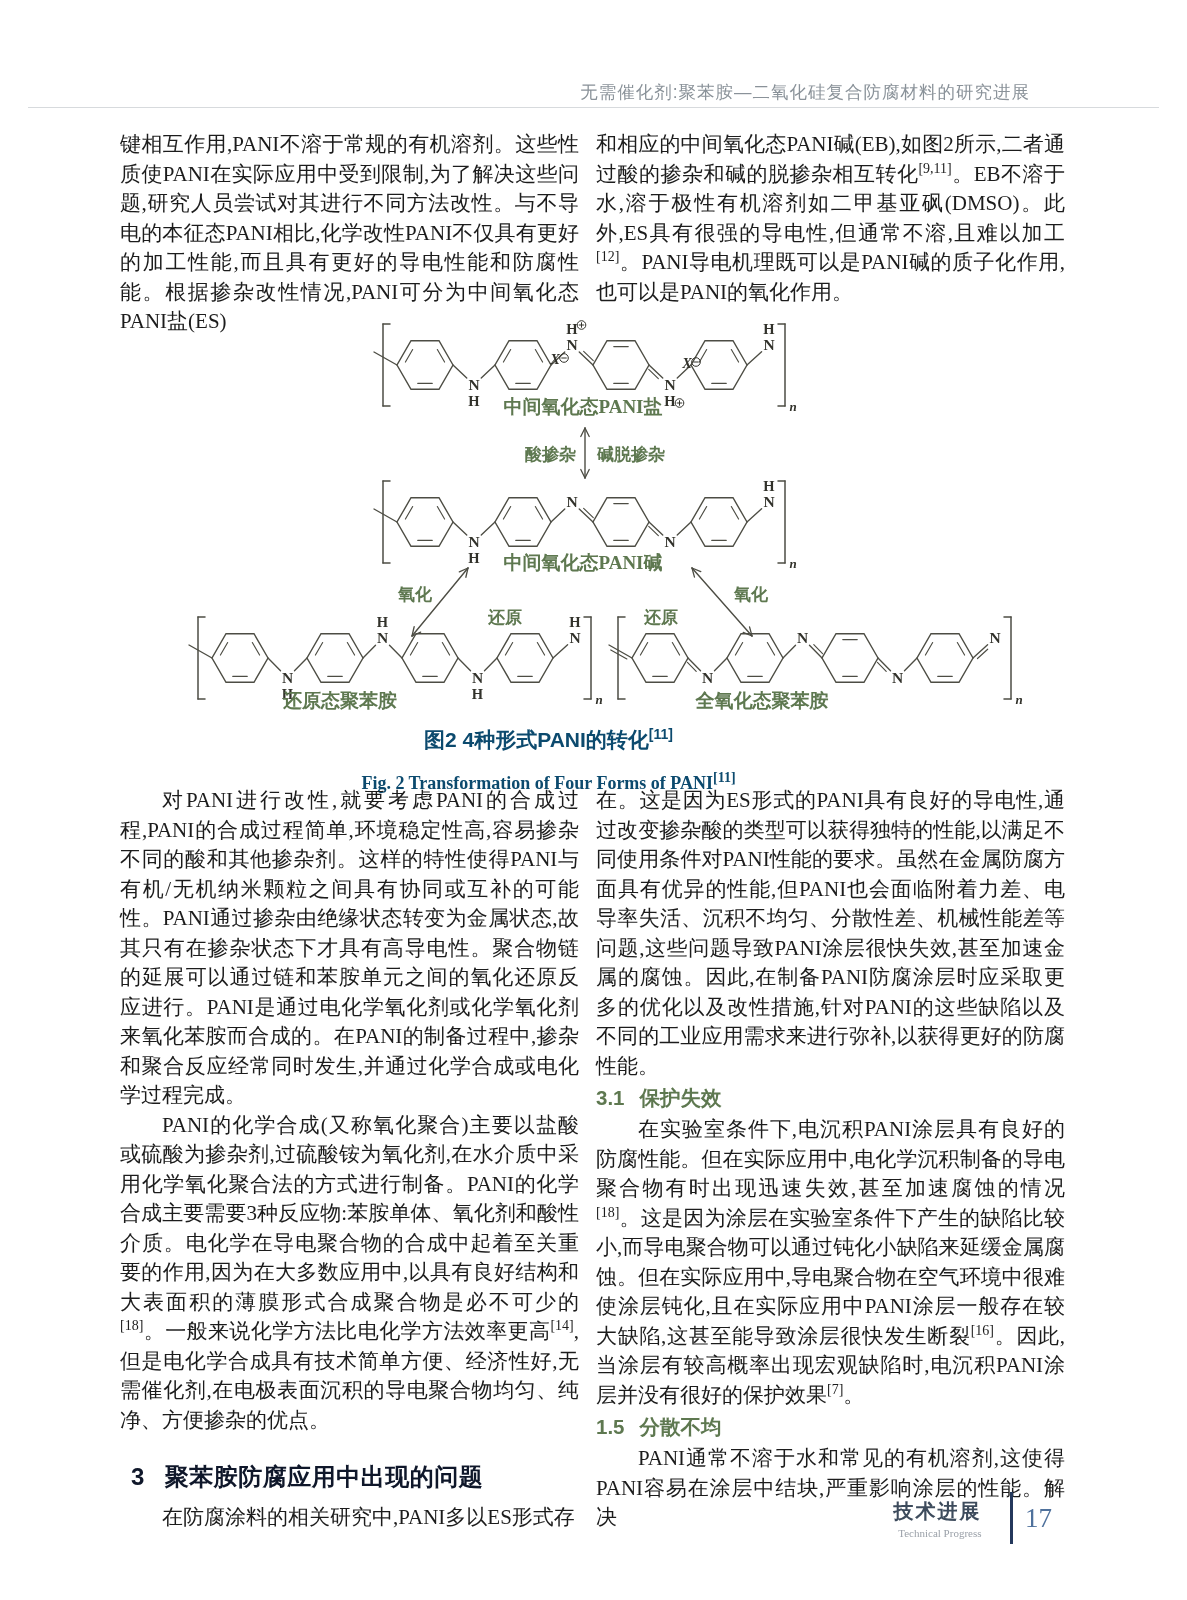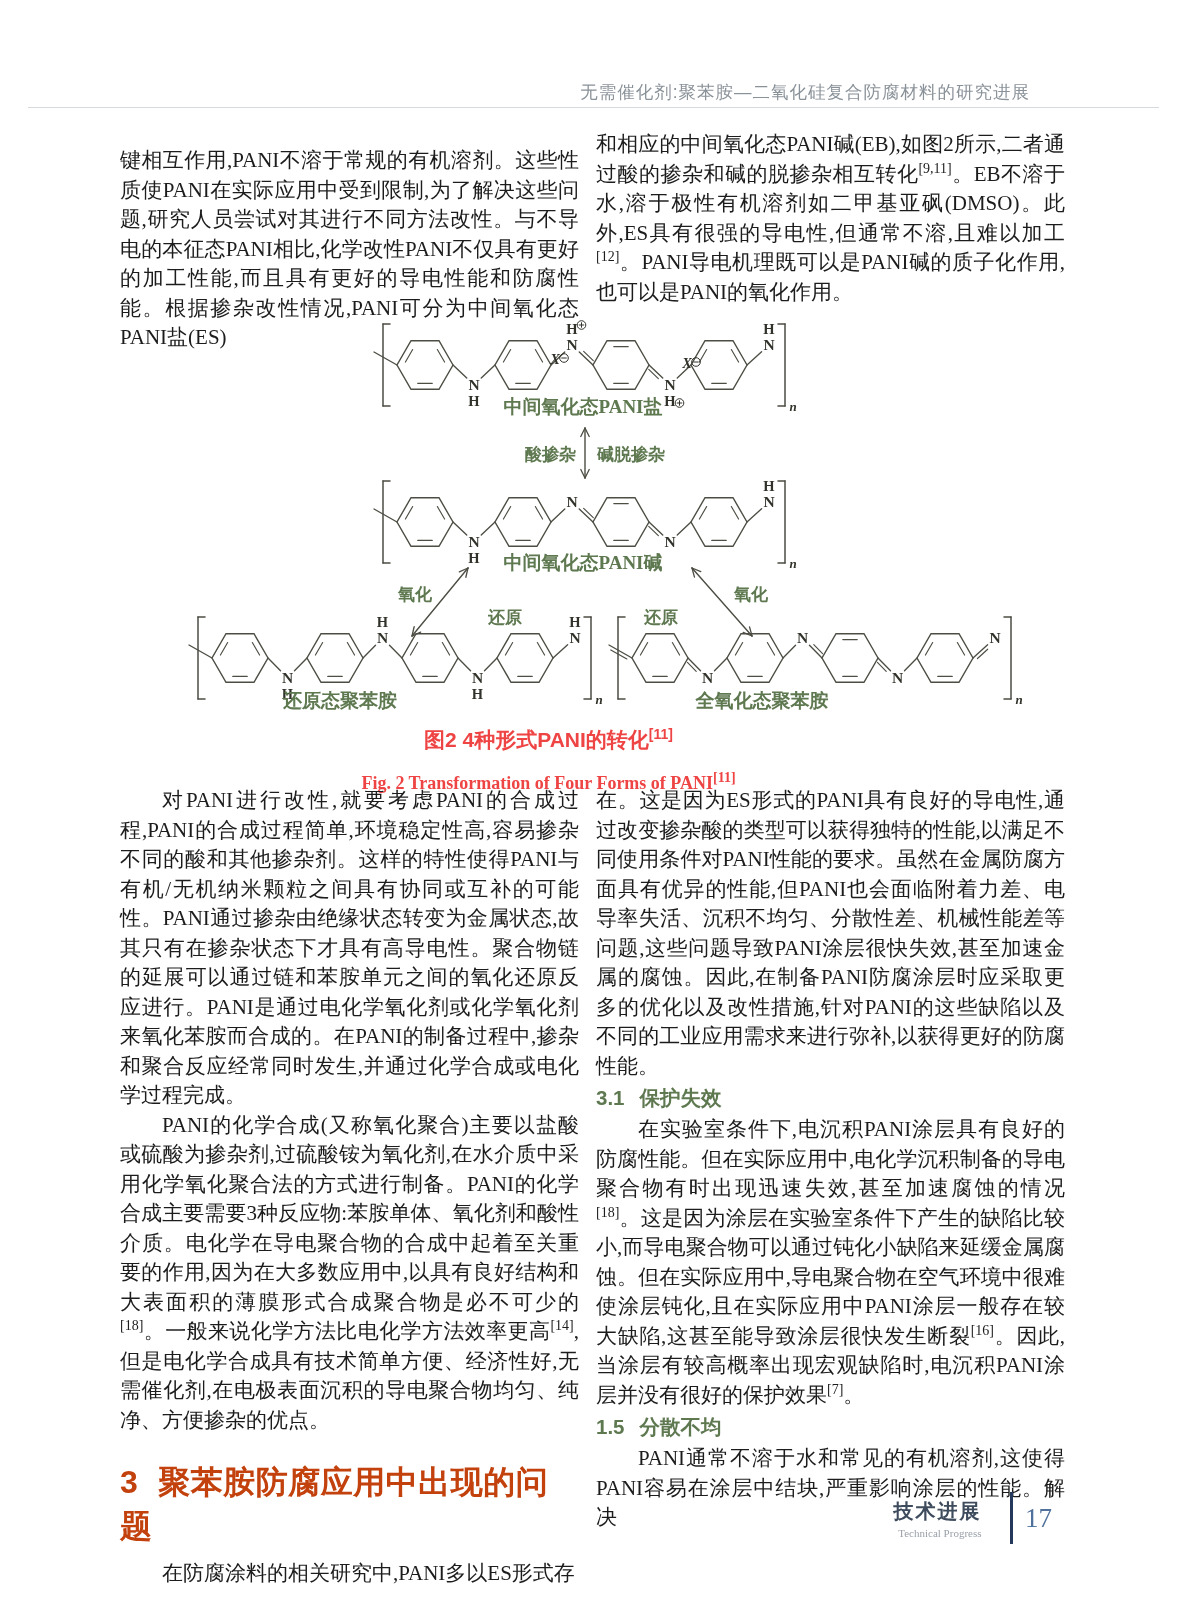--- a/index.html
+++ b/index.html
@@ -4,36 +4,36 @@
 <style>
   html,body{margin:0;padding:0;background:#ffffff;}
   .page{position:relative;width:1187px;height:1600px;background:#ffffff;overflow:hidden;
         font-family:"Liberation Serif",serif;}
   
   .running-title{position:absolute;top:80px;right:157px;font-size:17.5px;letter-spacing:1px;
         color:#8a9299;font-family:"Liberation Sans",sans-serif;}
   .header-rule{position:absolute;left:28px;right:28px;top:107px;height:1px;background:#d7dadd;}
   
   .tblock{position:absolute;}
-  .block-tl{left:120px;top:146px;width:459px;}
+  .block-tl{left:120px;top:130px;width:459px;}
   .block-tr{left:596px;top:130px;width:469px;}
   .block-bl{left:120px;top:786px;width:459px;}
   .block-br{left:596px;top:786px;width:469px;}
   p.body{margin:0;font-size:21px;line-height:29.5px;text-align:justify;color:#1c1c1c;}
   p.indent{text-indent:2em;}
   sup{font-size:14px;line-height:0;vertical-align:super;}
-  h2.sec{margin:26px 0 10px 0;font-size:32px;font-weight:bold;color:#c2410c;
+  h2.sec{margin:26px 0 10px 11px;font-size:24px;font-weight:bold;color:#0f172a;
         font-family:"Liberation Sans",sans-serif;letter-spacing:0.5px;}
   h2.sec .num{margin-right:20px;}
   h3.subsec{margin:3px 0 3px 0;font-size:20.5px;font-weight:bold;color:#5e7850;
         font-family:"Liberation Sans",sans-serif;}
   h3.subsec .num{margin-right:15px;}
   
   .fig-area{position:absolute;left:40px;top:310px;width:1100px;height:418px;}
-  .caption{position:absolute;left:0;top:726px;width:1097px;text-align:center;color:#ef4444;}
+  .caption{position:absolute;left:0;top:726px;width:1097px;text-align:center;color:#0c4a6e;}
   .cap-zh{font-size:21px;font-weight:bold;font-family:"Liberation Sans",sans-serif;}
   .cap-en{font-size:18px;font-weight:bold;margin-top:19px;font-family:"Liberation Serif",serif;}
   .slabel{font-size:19px;font-weight:600;fill:#5e7850;text-anchor:middle;
         font-family:"Liberation Serif",serif;}
   .alabel{font-size:17px;font-weight:600;fill:#5e7850;font-family:"Liberation Serif",serif;}
   
   .footer{position:absolute;top:1492px;right:135px;display:flex;align-items:center;}
   .f-labels{text-align:right;margin-right:28px;}
   .f-zh{font-size:20px;font-weight:bold;color:#3d4b5c;font-family:"Liberation Sans",sans-serif;letter-spacing:2px;}
   .f-en{font-size:11px;color:#9aa0a8;margin-top:2px;font-family:"Liberation Serif",serif;}

